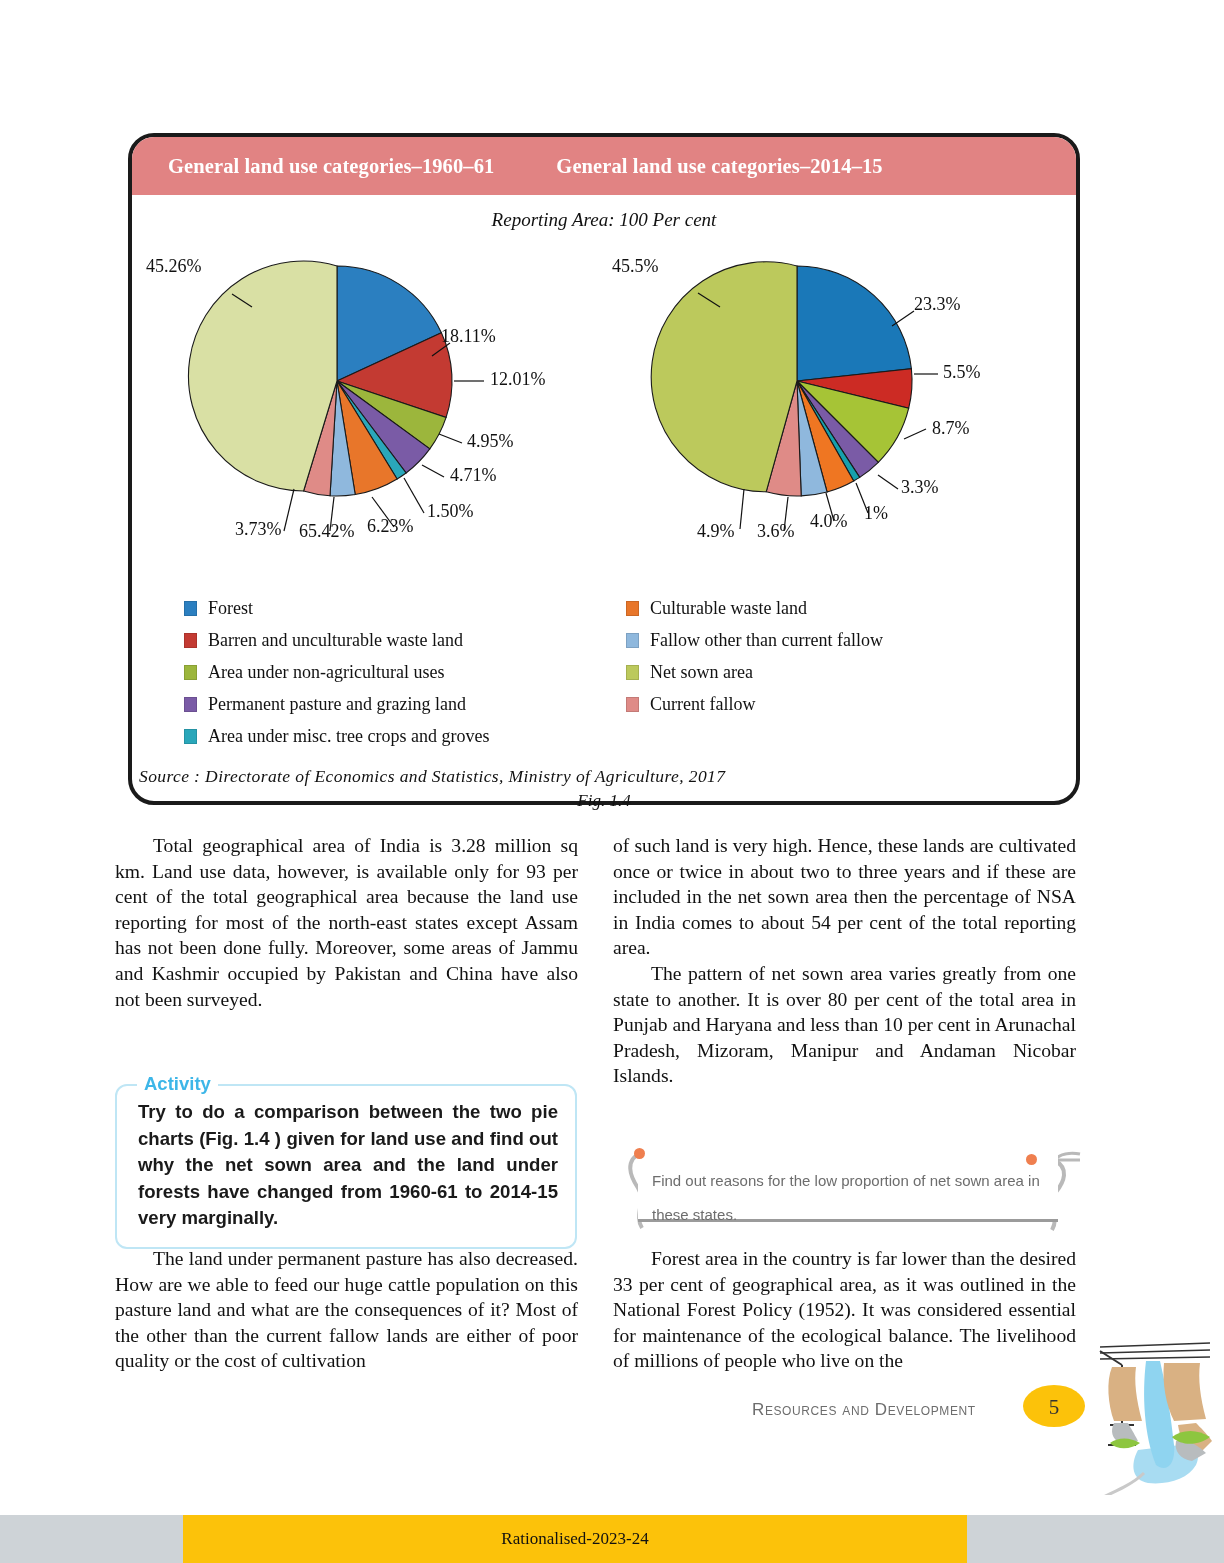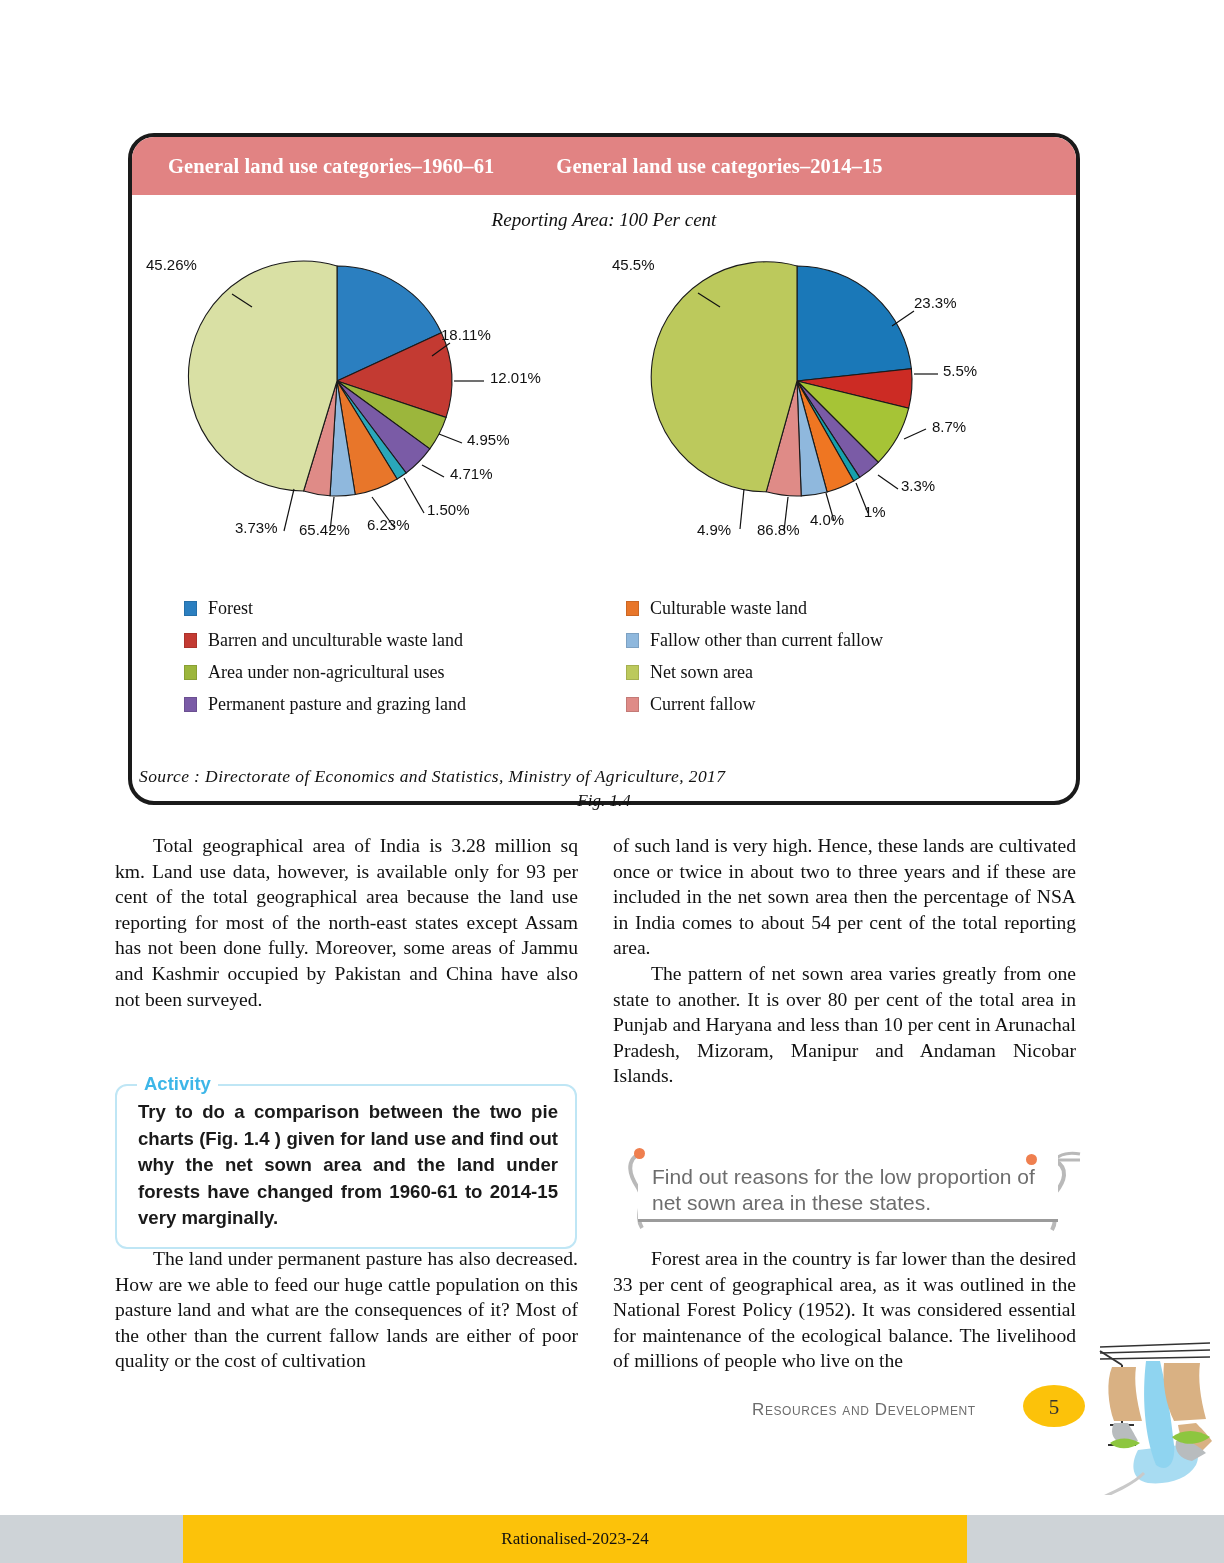--- a/index.html
+++ b/index.html
@@ -33,22 +33,22 @@
     margin-top:14px;
   }
 
   .charts-row{ position:relative; height:320px; }
 
   .pie-wrap{ position:absolute; top:0; }
   .pie-wrap.a{ left:0; width:470px; }
   .pie-wrap.b{ left:470px; width:478px; }
 
   .lbl{
-    position:absolute; font-size:15px; color:#111;
-    font-family:Liberation Sans, sans-serif; white-space:nowrap;
+    position:absolute; font-size:18px; color:#111;
+    font-family:Liberation Serif, serif; white-space:nowrap;
   }
 
   
   .legend{
     position:absolute; left:0; top:455px; width:100%;
     display:flex; padding:0 52px;
   }
   .legend-col{ width:50%; }
   .legend-col.right{ padding-left:22px; }
   .legend-item{ display:flex; align-items:center; height:32px; }
@@ -98,22 +98,22 @@
 
   
   .scroll-note{
     position:absolute; left:608px; top:1146px; width:478px; height:92px;
   }
   .scroll-body{
     position:absolute; left:30px; top:8px; width:420px; height:68px;
     background:#ffffff; border-bottom:3px solid #9b9b9b;
   }
   .scroll-text{
-    font-family:"Liberation Sans", sans-serif; font-size:21px;
-    line-height:26px; color:#6d6d6d; padding:10px 14px 0 14px;
+    font-family:"Liberation Sans", sans-serif; font-size:15px;
+    line-height:34px; color:#6d6d6d; padding:10px 14px 0 14px;
   }
   .dot{
     position:absolute; width:11px; height:11px; border-radius:50%;
     background:#ef7f4f;
   }
 
   
   .footer-title{
     position:absolute; left:752px; top:1400px;
     font-family:"Liberation Sans", sans-serif; font-size:17px;
@@ -244,21 +244,21 @@
           <path d="M118,76 L96,62"></path>
         </g>
       </svg>
 
       <div class="lbl" style="left:312px; top:63px;">23.3%</div>
       <div class="lbl" style="left:341px; top:131px;">5.5%</div>
       <div class="lbl" style="left:330px; top:187px;">8.7%</div>
       <div class="lbl" style="left:299px; top:246px;">3.3%</div>
       <div class="lbl" style="left:262px; top:272px;">1%</div>
       <div class="lbl" style="left:208px; top:280px;">4.0%</div>
-      <div class="lbl" style="left:155px; top:290px;">86.8%</div>
+      <div class="lbl" style="left:155px; top:290px;">3.6%</div>
       <div class="lbl" style="left:95px; top:290px;">4.9%</div>
       <div class="lbl" style="left:10px; top:25px;">45.5%</div>
     </div>
   </div>
 
   <div class="legend">
     <div class="legend-col left">
       <div class="legend-item">
         <span class="swatch" style="background:#2b7fc0"></span>
         <span class="txt">Forest</span>
@@ -267,20 +267,24 @@
         <span class="swatch" style="background:#c33a32"></span>
         <span class="txt">Barren and unculturable waste land</span>
       </div>
       <div class="legend-item">
         <span class="swatch" style="background:#9cb63c"></span>
         <span class="txt">Area under non-agricultural uses</span>
       </div>
       <div class="legend-item">
         <span class="swatch" style="background:#7a5ba6"></span>
         <span class="txt">Permanent pasture and grazing land</span>
+      </div>
+      <div class="legend-item">
+        <span class="swatch" style="background:#2aa7ba"></span>
+        <span class="txt">Area under misc. tree crops and groves</span>
       </div>
     </div>
     <div class="legend-col right">
       <div class="legend-item">
         <span class="swatch" style="background:#e8762a"></span>
         <span class="txt">Culturable waste land</span>
       </div>
       <div class="legend-item">
         <span class="swatch" style="background:#8fb8dd"></span>
         <span class="txt">Fallow other than current fallow</span>

